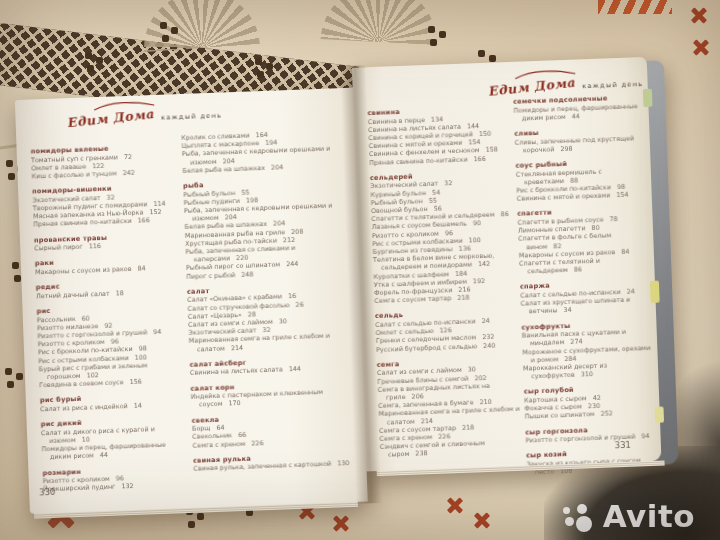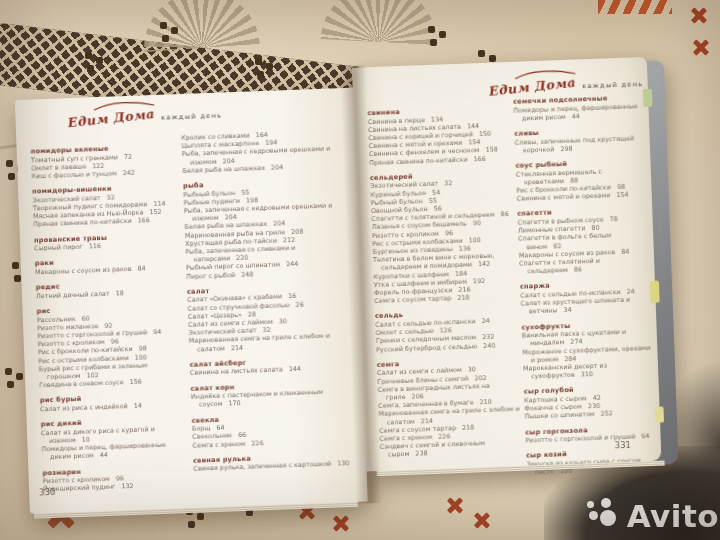--- a/index.html
+++ b/index.html
@@ -68,21 +68,21 @@
   .col{position:absolute;}
   .section{margin-top:7px;}
   .section:first-child{margin-top:0;}
   .sec-h{font-weight:bold;color:#7b4238;font-size:6.6px;line-height:8.6px;letter-spacing:.2px;}
   .entry{color:#7c6e61;font-size:6.4px;line-height:8.2px;padding-left:8px;text-indent:-8px;}
   .entry .n{margin-left:6px;}
   .pnum{position:absolute;font-size:8.5px;color:#6f6156;}
   .pnum-left{left:10px;bottom:16px;}
   .pnum-right{right:30px;bottom:12px;}
   
-  .watermark{position:absolute;right:1px;bottom:6px;z-index:5;display:flex;align-items:flex-start;
+  .watermark{position:absolute;right:25px;bottom:6px;z-index:5;display:flex;align-items:flex-end;
      gap:6px;color:rgba(255,255,255,.85);font-weight:bold;font-size:31px;letter-spacing:.5px;}
   .wm-dots{position:relative;display:inline-block;width:34px;height:30px;}
   .wm-dots i{position:absolute;background:rgba(255,255,255,.85);border-radius:50%;}
   .wm-dots i:nth-child(1){left:0;top:3px;width:7px;height:7px;}
   .wm-dots i:nth-child(2){left:14px;top:0;width:10px;height:10px;}
   .wm-dots i:nth-child(3){left:2px;top:13px;width:9px;height:9px;}
   .wm-dots i:nth-child(4){left:13px;top:12px;width:16px;height:16px;}
 </style>
 </head>
 <body>

